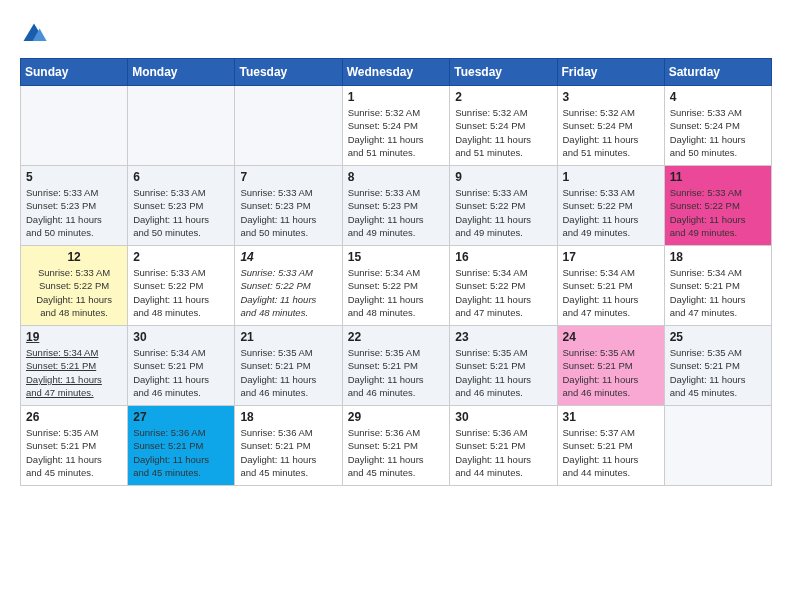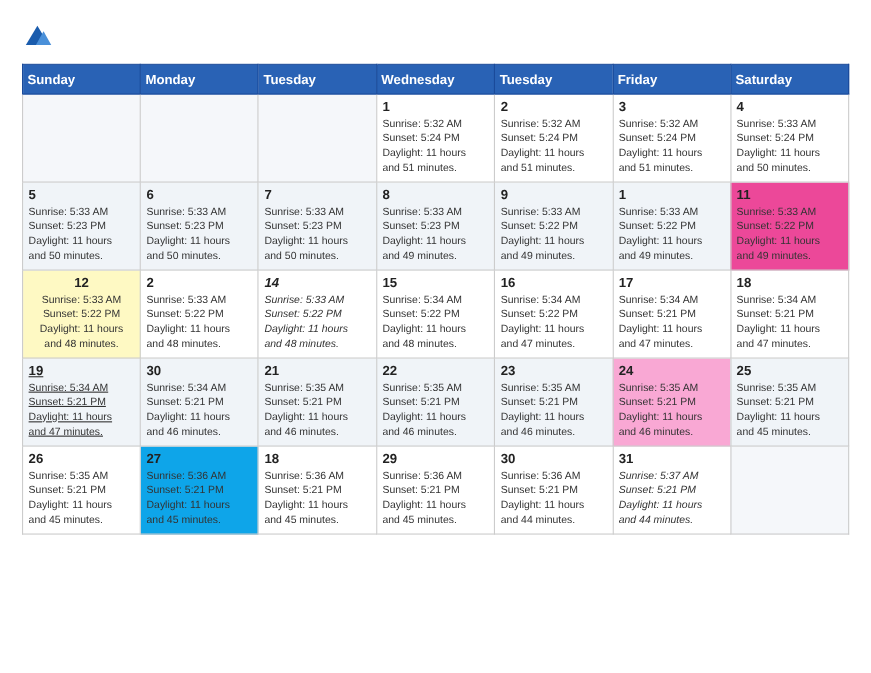--- a/index.html
+++ b/index.html
@@ -339,21 +339,21 @@
         </td>
         <td style="background: rgb(255, 255, 255);">
           <div class="day-num">30</div>
           <div class="day-info" style="white-space: pre-line;">Sunrise: 5:36 AM
 Sunset: 5:21 PM
 Daylight: 11 hours
 and 44 minutes.</div>
         </td>
         <td style="background: rgb(255, 255, 255);">
           <div class="day-num">31</div>
-          <div class="day-info" style="white-space: pre-line; font-style: italic;">Sunrise: 5:37 AM
+          <div class="day-info" style="white-space: pre-line;">Sunrise: 5:37 AM
 Sunset: 5:21 PM
 Daylight: 11 hours
 and 44 minutes.</div>
         </td>
         <td class="empty-cell"></td>
       </tr>
     </tbody>
 </table>
 
 </body></html>

